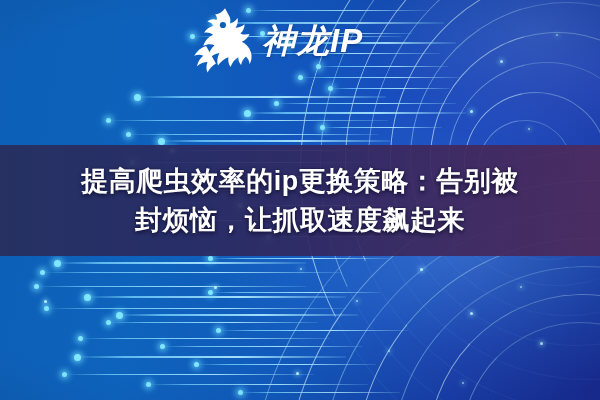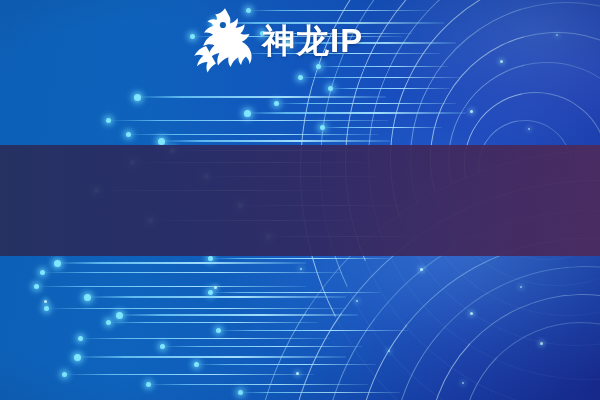--- a/index.html
+++ b/index.html
@@ -55,21 +55,21 @@
     border-right-color:rgba(155,215,255,0.05);
     border-bottom-color:rgba(155,215,255,0.08);
   }
   .arc.b{border-left-color:rgba(215,245,255,0.65);border-top-color:rgba(200,240,255,0.42);}
   
   .logo-wrap{
     position:absolute;left:182px;top:4px;
     display:flex;align-items:center;gap:8px;
   }
   .logo-mark{width:72px;height:70px;flex:0 0 auto;}
-  .logo-text{display:flex;flex-direction:column;line-height:1;padding-top:2px;}
+  .logo-text{display:flex;flex-direction:column;line-height:1;padding-top:2px;font-style:italic;}
   .logo-cn{
     color:#ffffff;font-size:33px;font-weight:700;letter-spacing:1px;
     text-shadow:0 1px 3px rgba(0,30,80,.5);
   }
   .logo-url{
     color:#eaf6ff;font-size:17px;font-weight:400;letter-spacing:.4px;
     margin-top:5px;margin-left:2px;
     text-shadow:0 1px 3px rgba(0,30,80,.55);
   }
   
@@ -276,15 +276,17 @@
       </svg>
     </span>
     <span class="logo-text">
       <span class="logo-cn">神龙IP</span>
     </span>
   </div>
 
   <div class="title-band"></div>
 
   <div class="title-text">
+    <span class="ln">提高爬虫效率的ip更换策略：告别被</span>
+    <span class="ln">封烦恼，让抓取速度飙起来</span>
   </div>
 
 </div>
 
 </body></html>

